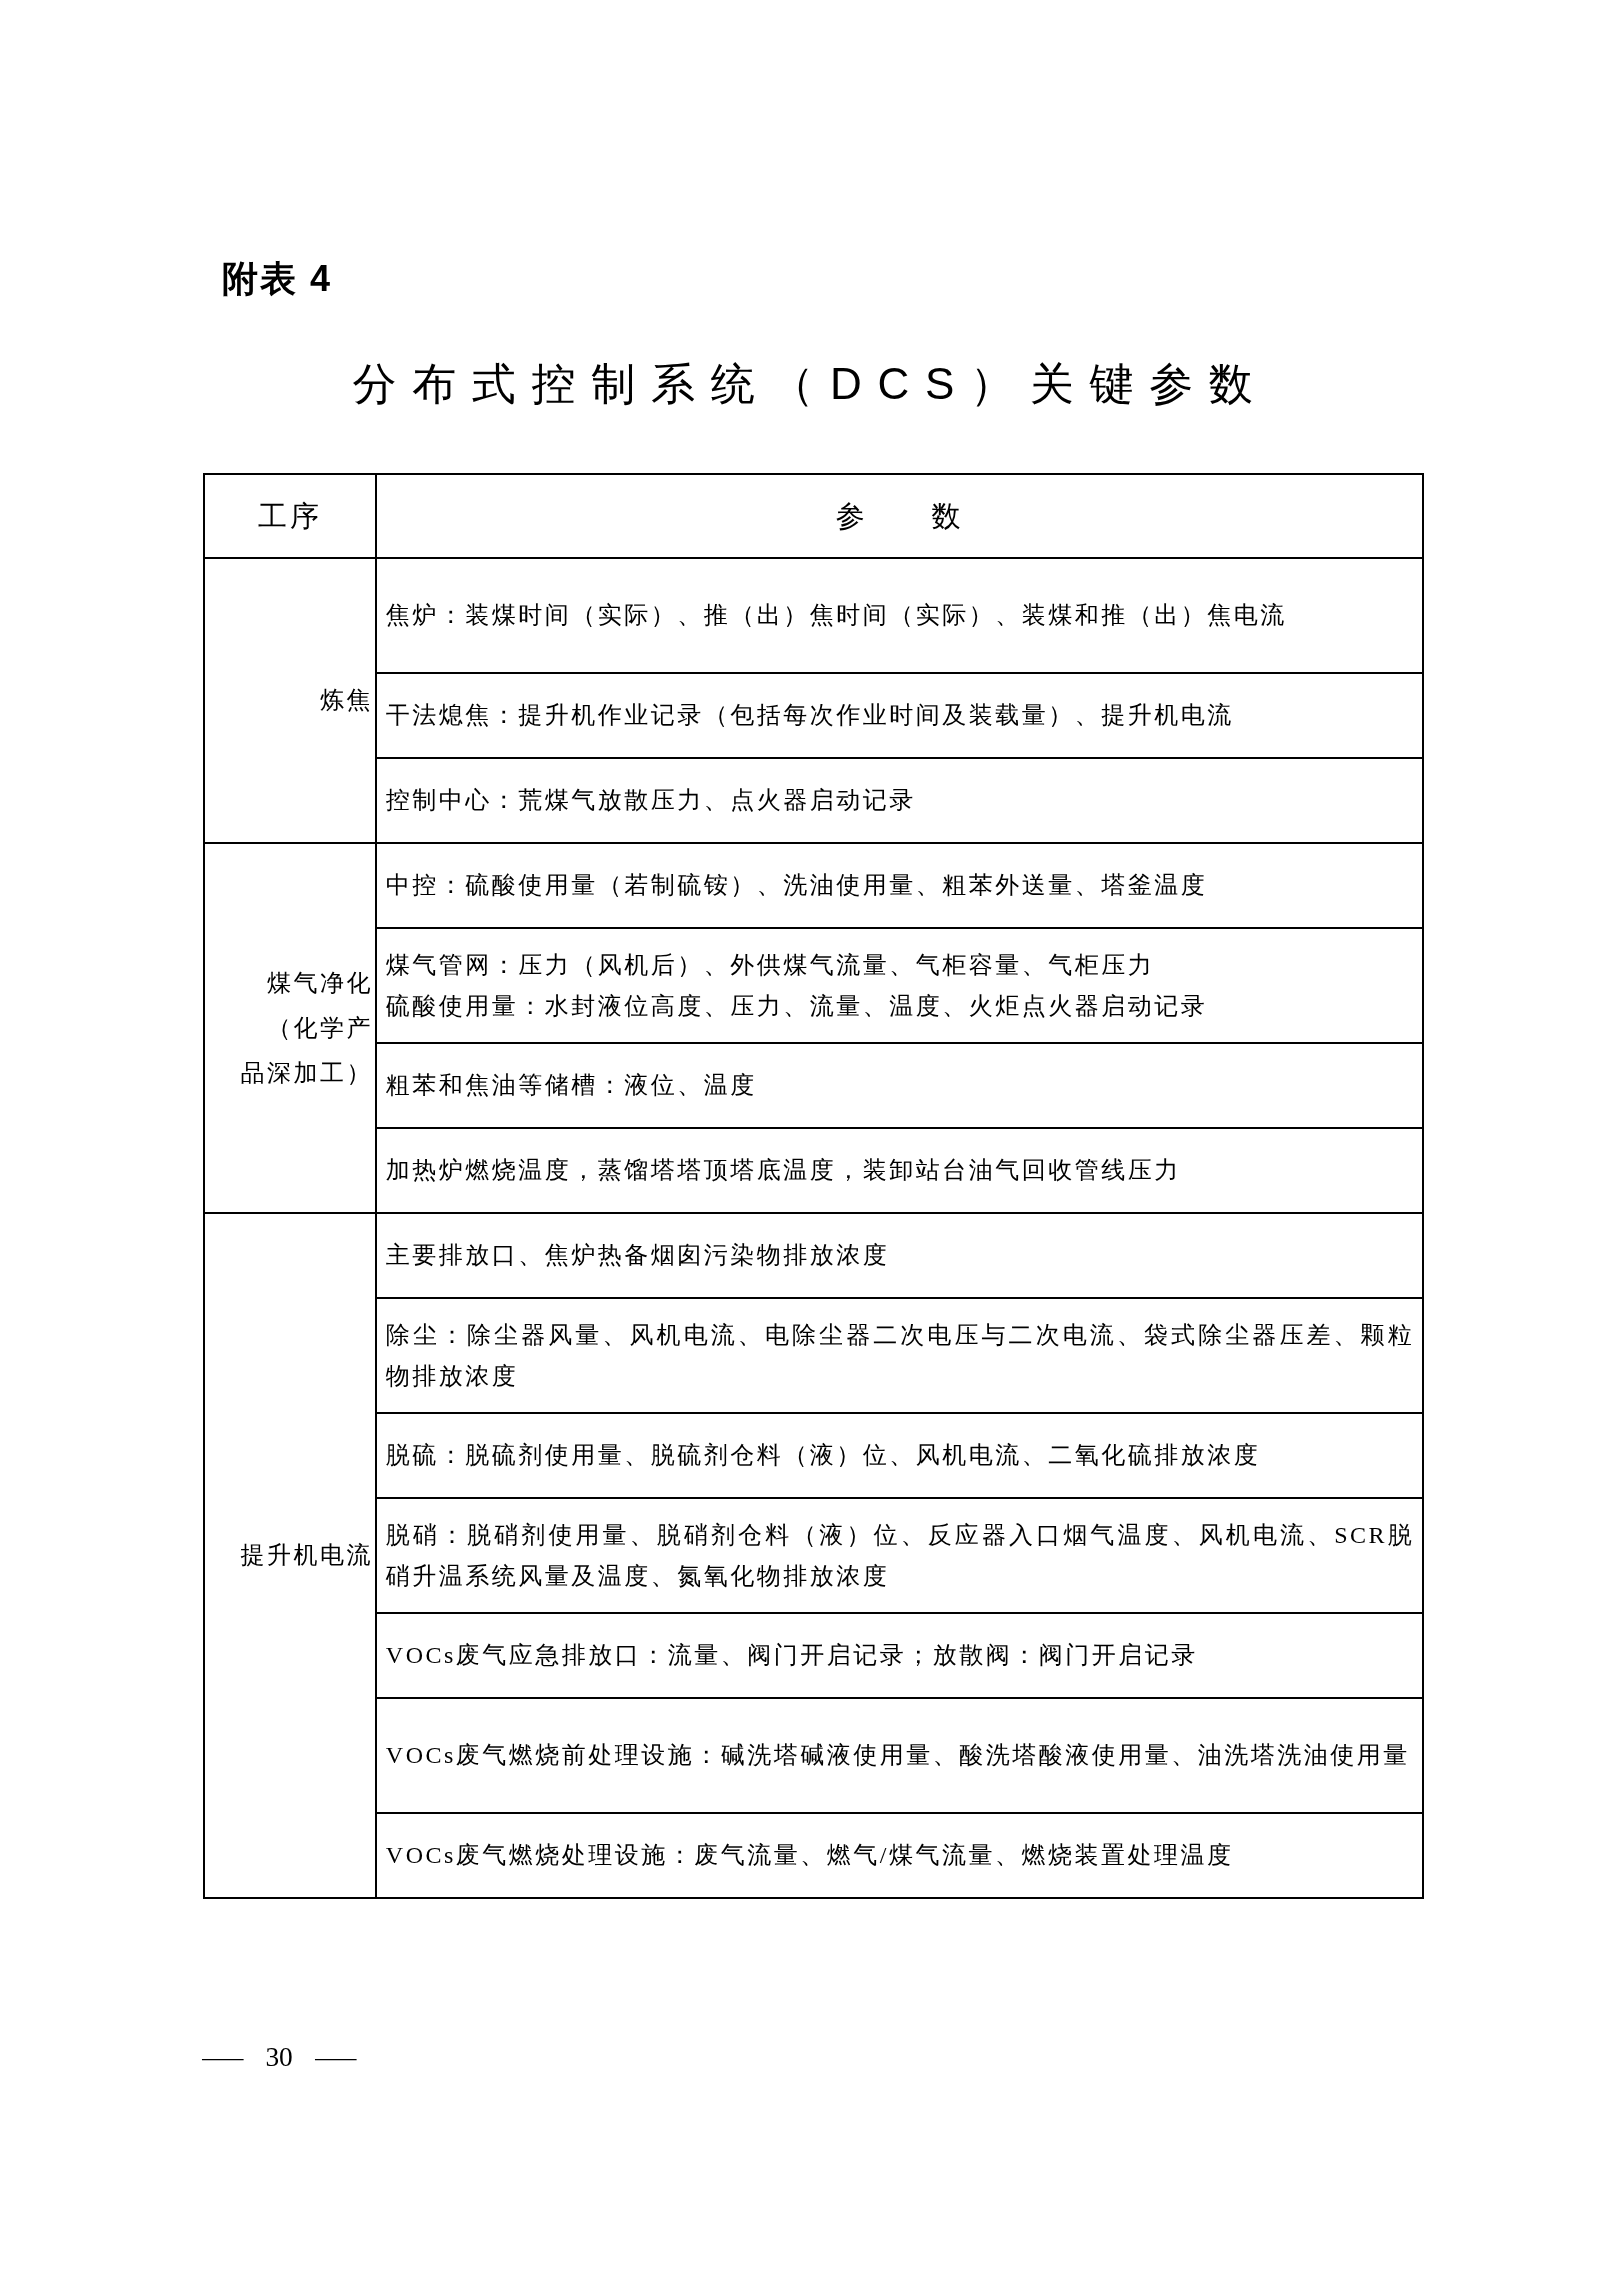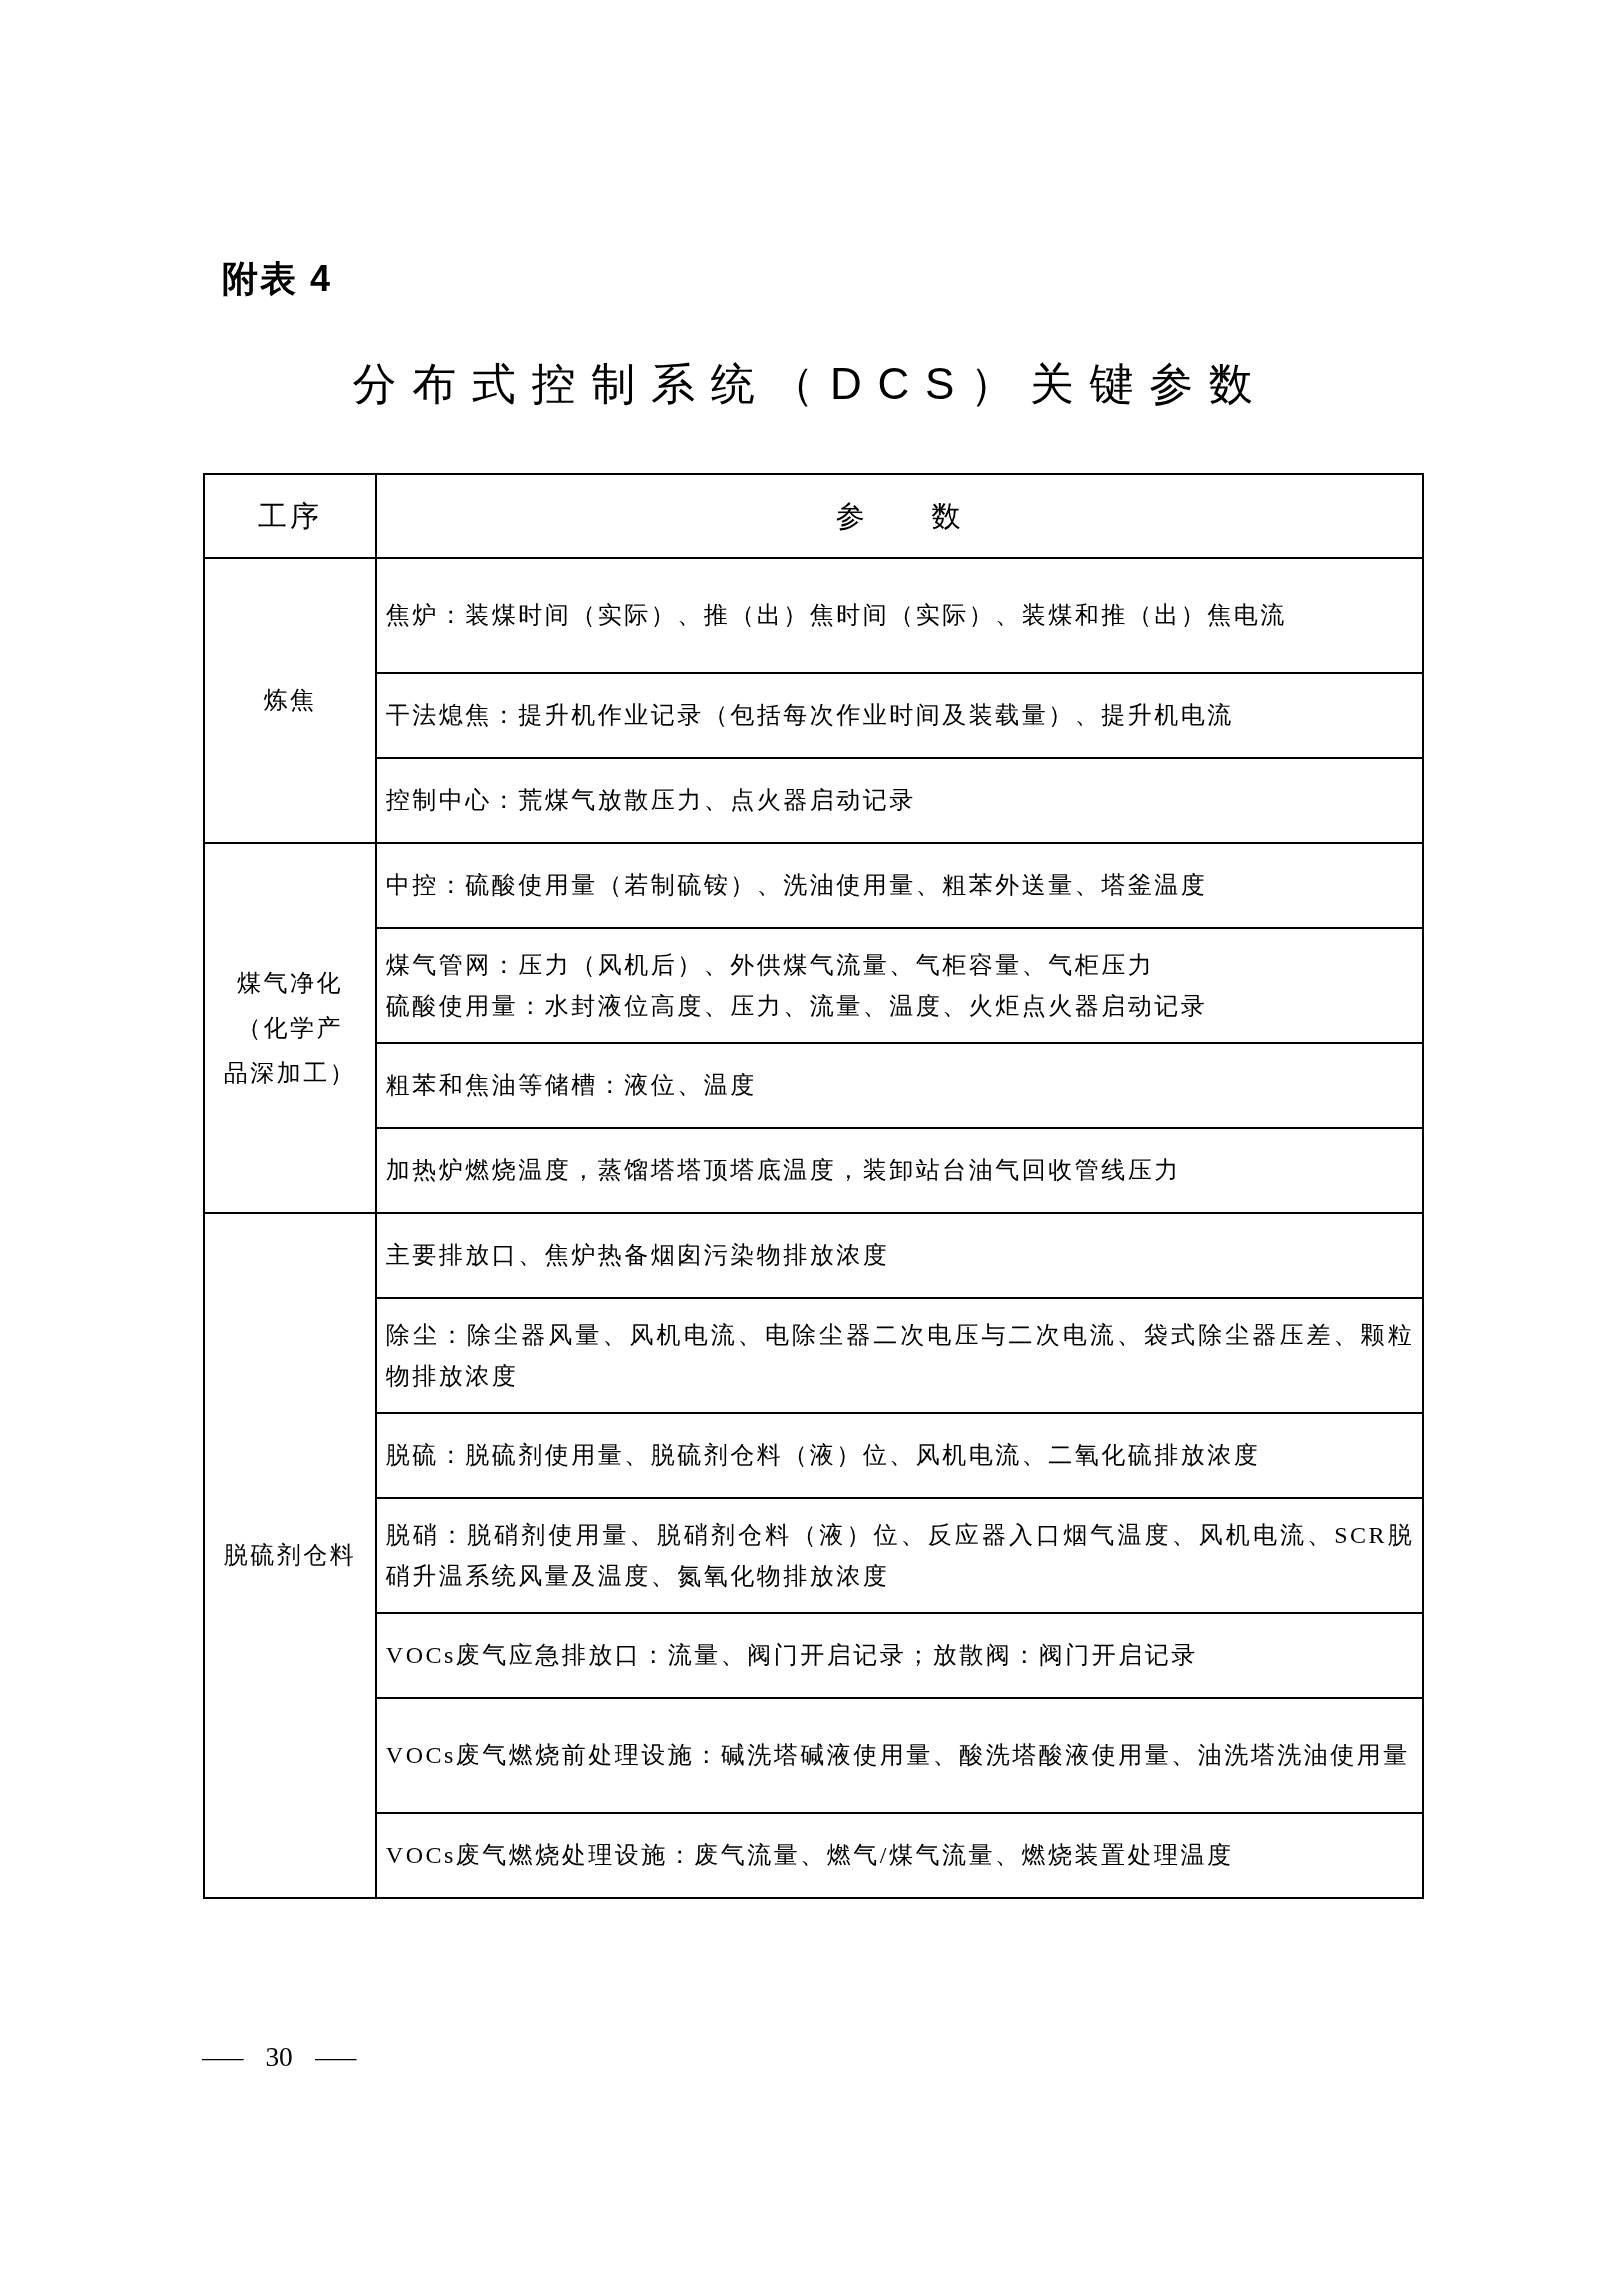--- a/index.html
+++ b/index.html
@@ -38,21 +38,21 @@
     letter-spacing:2.5px;
     line-height:41px;
   }
   td.hcell{
     text-align:center;
     font-size:29px;letter-spacing:2.9px;
     font-weight:400;
     padding:0;
   }
   td.gcell{
-    text-align:center;
+    text-align:right;
     white-space:pre-line;
     line-height:45px;
     padding:0 2px;
   }
   td.pcell{
     text-align:justify;
     white-space:pre-line;
     padding:7.8px 7.8px 7.8px 8.8px;
   }
   tr.rh-hdr{height:84px;}
@@ -105,21 +105,21 @@
 硫酸使用量：水封液位高度、压力、流量、温度、火炬点火器启动记录</td>
     </tr>
     <tr class="rh-s">
       <td class="pcell">粗苯和焦油等储槽：液位、温度</td>
     </tr>
     <tr class="rh-s">
       <td class="pcell">加热炉燃烧温度，蒸馏塔塔顶塔底温度，装卸站台油气回收管线压力</td>
     </tr>
 
     <tr class="rh-s">
-      <td class="gcell" rowspan="7">脱硫剂仓料</td>
+      <td class="gcell" rowspan="7">提升机电流</td>
       <td class="pcell">主要排放口、焦炉热备烟囱污染物排放浓度</td>
     </tr>
     <tr class="rh-d">
       <td class="pcell">除尘：除尘器风量、风机电流、电除尘器二次电压与二次电流、袋式除尘器压差、颗粒物排放浓度</td>
     </tr>
     <tr class="rh-s">
       <td class="pcell">脱硫：脱硫剂使用量、脱硫剂仓料（液）位、风机电流、二氧化硫排放浓度</td>
     </tr>
     <tr class="rh-d">
       <td class="pcell">脱硝：脱硝剂使用量、脱硝剂仓料（液）位、反应器入口烟气温度、风机电流、SCR脱硝升温系统风量及温度、氮氧化物排放浓度</td>

